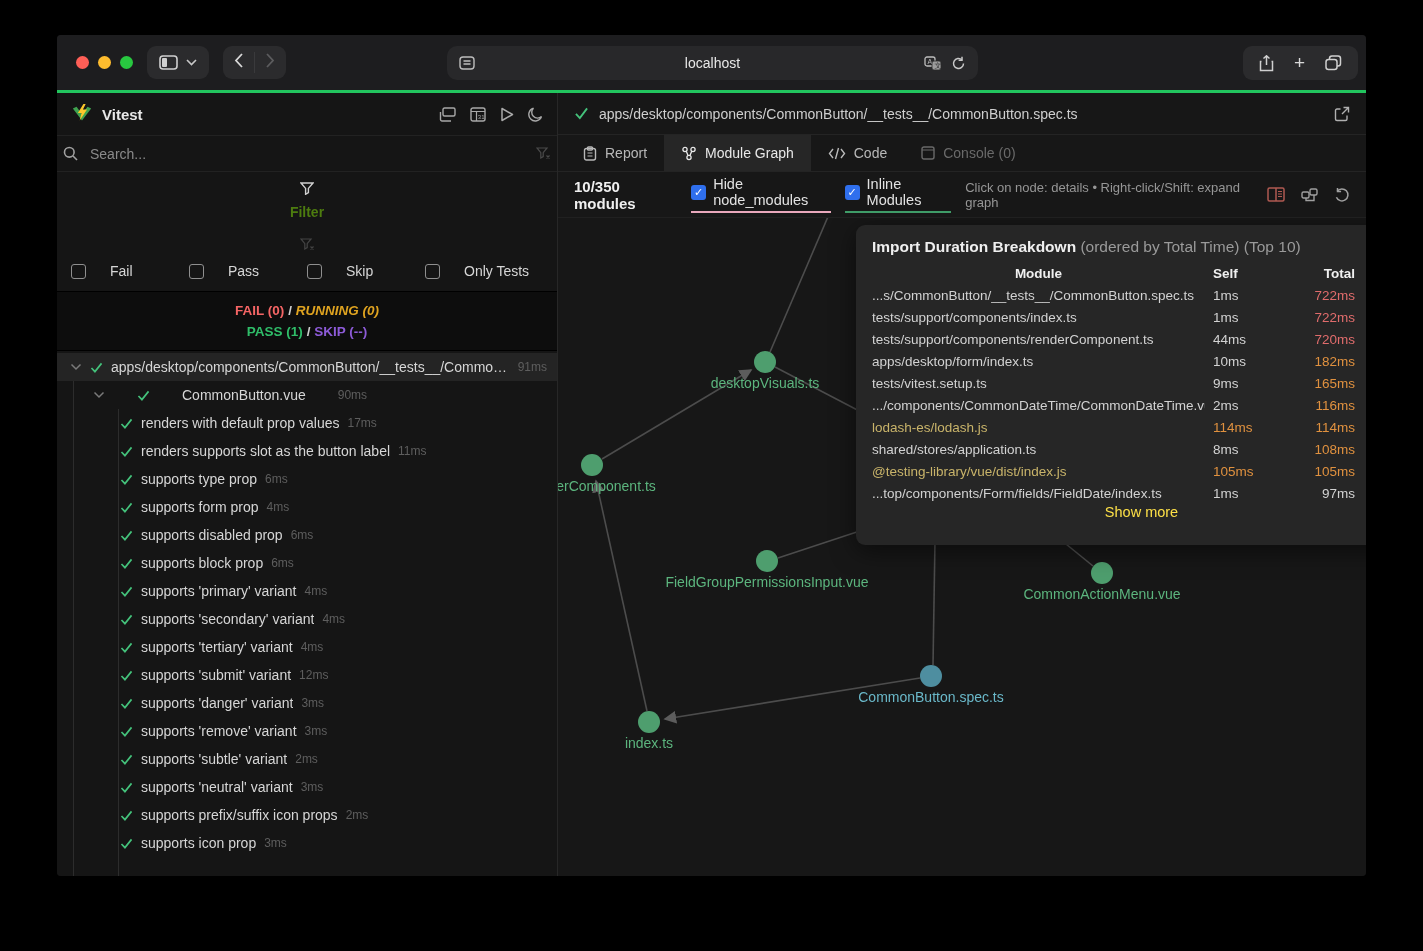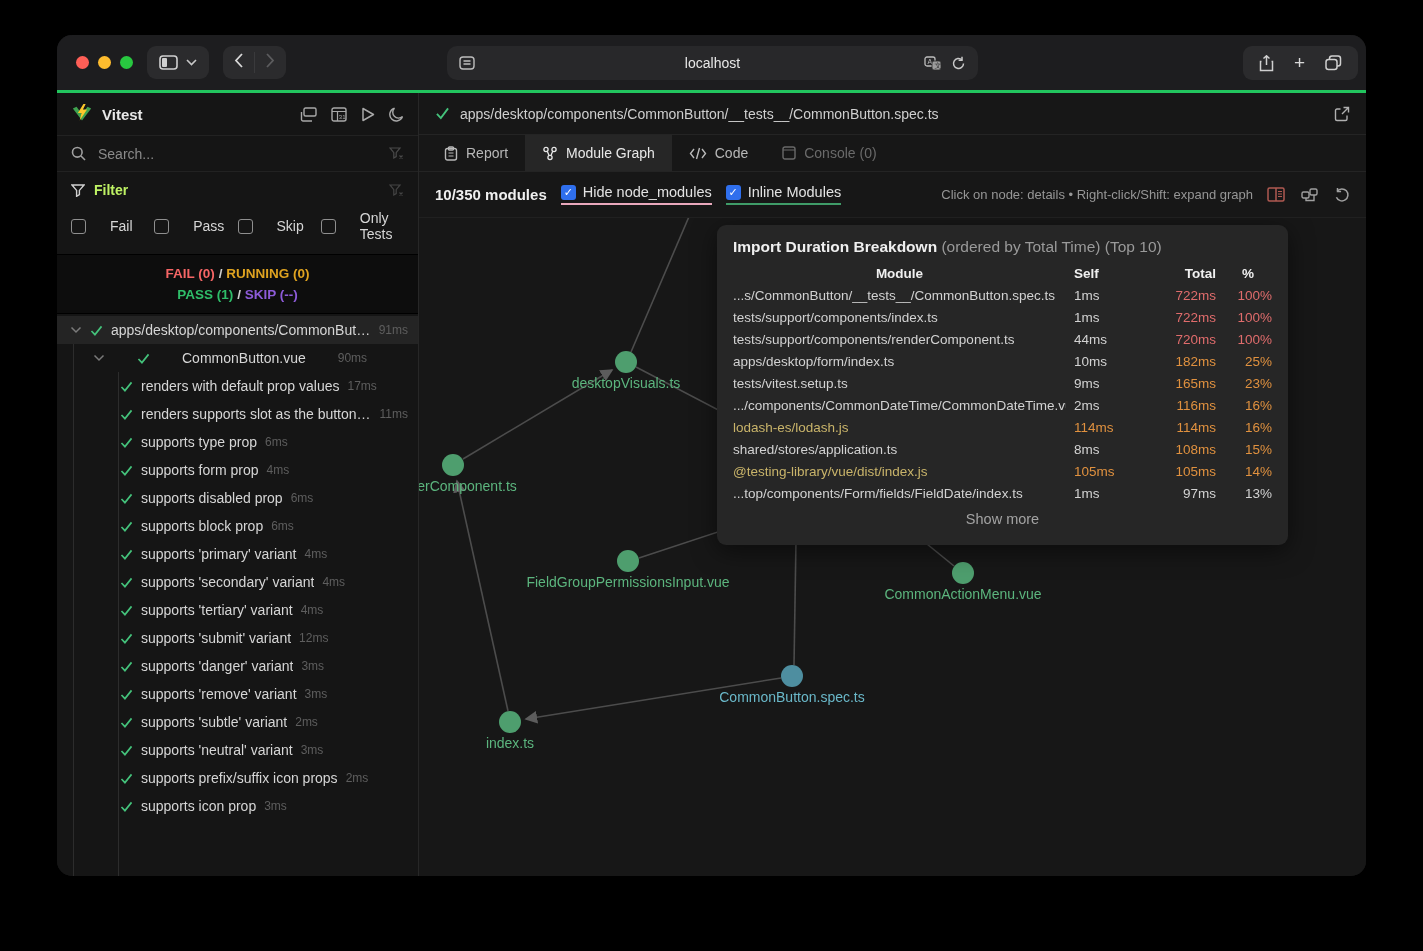--- a/index.html
+++ b/index.html
@@ -1,58 +1,58 @@
 <!DOCTYPE html>
 <html style="--accent-green: #22c55e; --check-green: #44c27b; --fail-red: #f56565; --run-yellow: #dfa320; --pass-green: #2fbd69; --skip-purple: #8d5bd8; --cb-blue: #2f6fed; --underline-pink: #e9a8bc; --underline-green: #3f9c68; --node-green: #4e9e6e; --node-teal: #4e8ea0; --label-green: #5cb57e; --label-cyan: #6ab8c9; --total-red: #e06c6c; --total-orange: #e0913f; --module-yellow: #c9b46a; --traffic-red: #ff5f57; --traffic-yellow: #febc2e; --traffic-green: #28c840;"><head>
 <meta charset="utf-8">
 <style>
   html,body{margin:0;padding:0;background:#000;width:1423px;height:951px;overflow:hidden;
     font-family:"Liberation Sans","DejaVu Sans",sans-serif;-webkit-font-smoothing:antialiased;}
   *{box-sizing:border-box;}
   .window{position:absolute;left:57px;top:35px;width:1309px;height:841px;background:#161616;
-    border-radius:15px;overflow:hidden;box-shadow:0 20px 60px rgba(0,0,0,.7);}
+    border-radius:4px;overflow:hidden;box-shadow:0 20px 60px rgba(0,0,0,.7);}
   
   .chrome{height:55px;background:#1d1d1f;display:flex;align-items:center;position:relative;}
   .lights{display:flex;gap:9px;margin-left:19px;}
   .light{width:13px;height:13px;border-radius:50%;}
   .pillbtn{background:#2b2b2d;border-radius:9px;height:33px;display:flex;align-items:center;
     justify-content:center;color:#c8c8c8;margin-left:14px;padding:0 12px;gap:8px;}
   .navpill{display:flex;align-items:center;gap:0;}
   .navpill .nb{padding:0 11px;font-size:18px;color:#cfcfcf;}
   .navpill .nb.fwd{color:#5a5a5c;border-left:1px solid #3a3a3c;}
   .addressbar{position:absolute;left:390px;top:11px;width:531px;height:34px;background:#28282a;
     border-radius:10px;display:flex;align-items:center;color:#e8e8e8;font-size:14px;}
   .addressbar .url{position:absolute;left:0;right:0;text-align:center;}
   .abar-ic{position:relative;z-index:2;display:flex;align-items:center;}
   .rightpill{position:absolute;right:8px;top:11px;height:34px;background:#2b2b2d;border-radius:9px;
     display:flex;align-items:center;padding:0 6px;}
   .rightpill .ric{padding:0 10px;display:flex;align-items:center;color:#d0d0d0;}
   .greenline{height:3px;background:var(--accent-green);}
   
   .content{display:flex;height:783px;}
-  .sidebar{width:362px;background:#151515;border-right:1px solid #272727;display:flex;flex-direction:column;}
+  .sidebar{width:501px;background:#151515;border-right:1px solid #272727;display:flex;flex-direction:column;}
   .main{flex:1;background:#171717;display:flex;flex-direction:column;min-width:0;}
   
   .sb-header{height:42px;display:flex;align-items:center;padding:0 14px;gap:9px;}
   .sb-title{color:#e8e8e8;font-size:15px;font-weight:bold;flex:1;}
   .sb-hicons{display:flex;gap:14px;align-items:center;color:#a8a8a8;}
-  .sb-search{height:37px;display:flex;align-items:center;gap:10px;padding:0 14px;border-top:1px solid #222;border-bottom:1px solid #222;}
+  .sb-search{height:37px;display:flex;align-items:center;gap:10px;padding:0 6px;border-top:1px solid #222;border-bottom:1px solid #222;}
   .sb-search input{background:transparent;border:none;outline:none;color:#d8d8d8;font-size:14px;flex:1;
     font-family:"Liberation Sans","DejaVu Sans",sans-serif;}
   .sb-search input::placeholder{color:#8a8a8a;}
   .sb-filter{padding:10px 14px 12px;}
-  .filter-title{display:flex;align-items:center;gap:9px;color:#bef264;font-weight:bold;font-size:14px;}
+  .filter-title{display:flex;align-items:center;gap:9px;color:#4d7c0f;font-weight:bold;font-size:14px;flex-direction:column;}
   .filter-title .sp{flex:1;}
   .cb-row{display:flex;margin-top:12px;}
   .cb-item{display:flex;align-items:center;gap:24px;color:#d6d6d6;font-size:14px;flex:1;}
   .cb-box{width:15px;height:15px;border:1.5px solid #8f8f8f;border-radius:3px;background:transparent;flex:none;}
   .sb-status{background:#0d0d0d;border-top:1px solid #000;border-bottom:1px solid #000;
     padding:8px 0;text-align:center;font-size:13.5px;font-weight:bold;line-height:21px;}
   .sb-status .sep{color:#d0d0d0;font-weight:bold;}
-  .st-fail{color:var(--fail-red);} .st-run{color:var(--run-yellow);}
+  .st-fail{color:var(--fail-red);} .st-run{color:var(--run-yellow);font-style:italic;}
   .st-pass{color:var(--pass-green);} .st-skip{color:var(--skip-purple);}
   .tree{flex:1;position:relative;overflow:hidden;padding-top:2px;}
   .guide{position:absolute;width:1px;background:#2c2c2c;}
   .tree-row{height:28px;display:flex;align-items:center;gap:8px;font-size:14px;color:#d6d6d6;padding-right:10px;}
   .tree-row.selected{background:#242424;}
   .tree-row .t-label{white-space:nowrap;overflow:hidden;text-overflow:ellipsis;flex:0 1 auto;min-width:0;}
   .tree-row .t-time{color:#5e5e5e;font-size:12px;flex:none;}
   .tree-row.lvl0{padding-left:13px;} .tree-row.lvl1{padding-left:36px;gap:32px;} .tree-row.lvl2{padding-left:63px;}
   .chev{display:flex;align-items:center;flex:none;} .check{display:flex;align-items:center;flex:none;}
   
@@ -85,21 +85,21 @@
   .p-title b{font-weight:bold;} .p-title .sub{color:#9a9a9a;font-weight:normal;}
   .p-table{margin-top:6px;font-size:13.5px;}
   .p-hrow,.p-row{display:grid;grid-template-columns:1fr 62px 72px 48px;column-gap:8px;height:22px;align-items:center;}
   .p-hrow{color:#f0f0f0;font-weight:bold;}
   .p-hrow .h-mod{text-align:center;} .p-hrow .h-self{text-align:left;} .p-hrow .h-total{text-align:right;} .p-hrow .h-pct{text-align:center;}
   .p-row .c-mod{color:#d2d2d2;white-space:nowrap;overflow:hidden;}
   .p-row .c-mod.yellow{color:var(--module-yellow);}
   .p-row .c-self{text-align:left;color:#d2d2d2;} .p-row .c-total{text-align:right;} .p-row .c-pct{text-align:right;}
   .col-red{color:var(--total-red) !important;} .col-orange{color:var(--total-orange) !important;}
   .col-plain{color:#d2d2d2 !important;}
-  .show-more{text-align:center;color:#a3a3a3;font-size:14.5px;margin-top:7px;}
+  .show-more{text-align:center;color:#fde047;font-size:14.5px;}
   .ic{display:inline-flex;align-items:center;}
 </style>
 </head>
 <body>
 
 <div class="window">
 
   <div class="chrome">
     <div class="lights">
       <div class="light" style="background:#ff5f57"></div>

